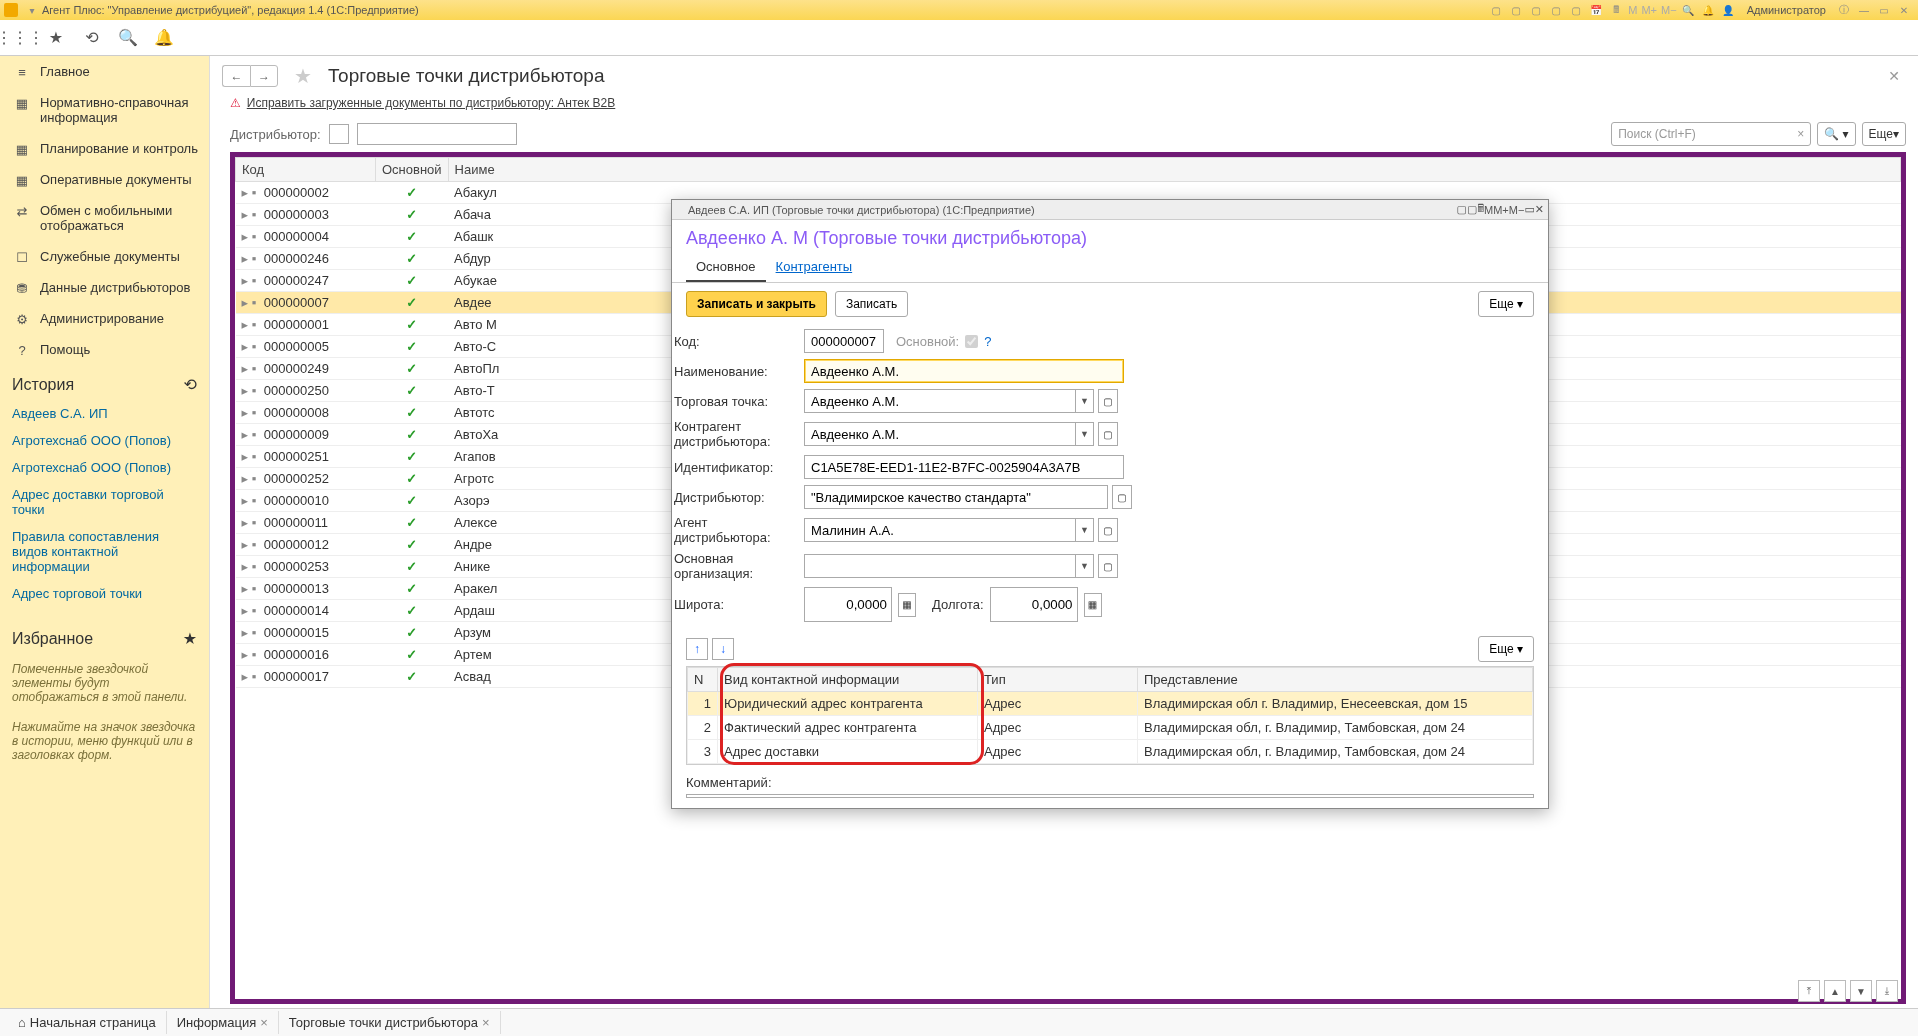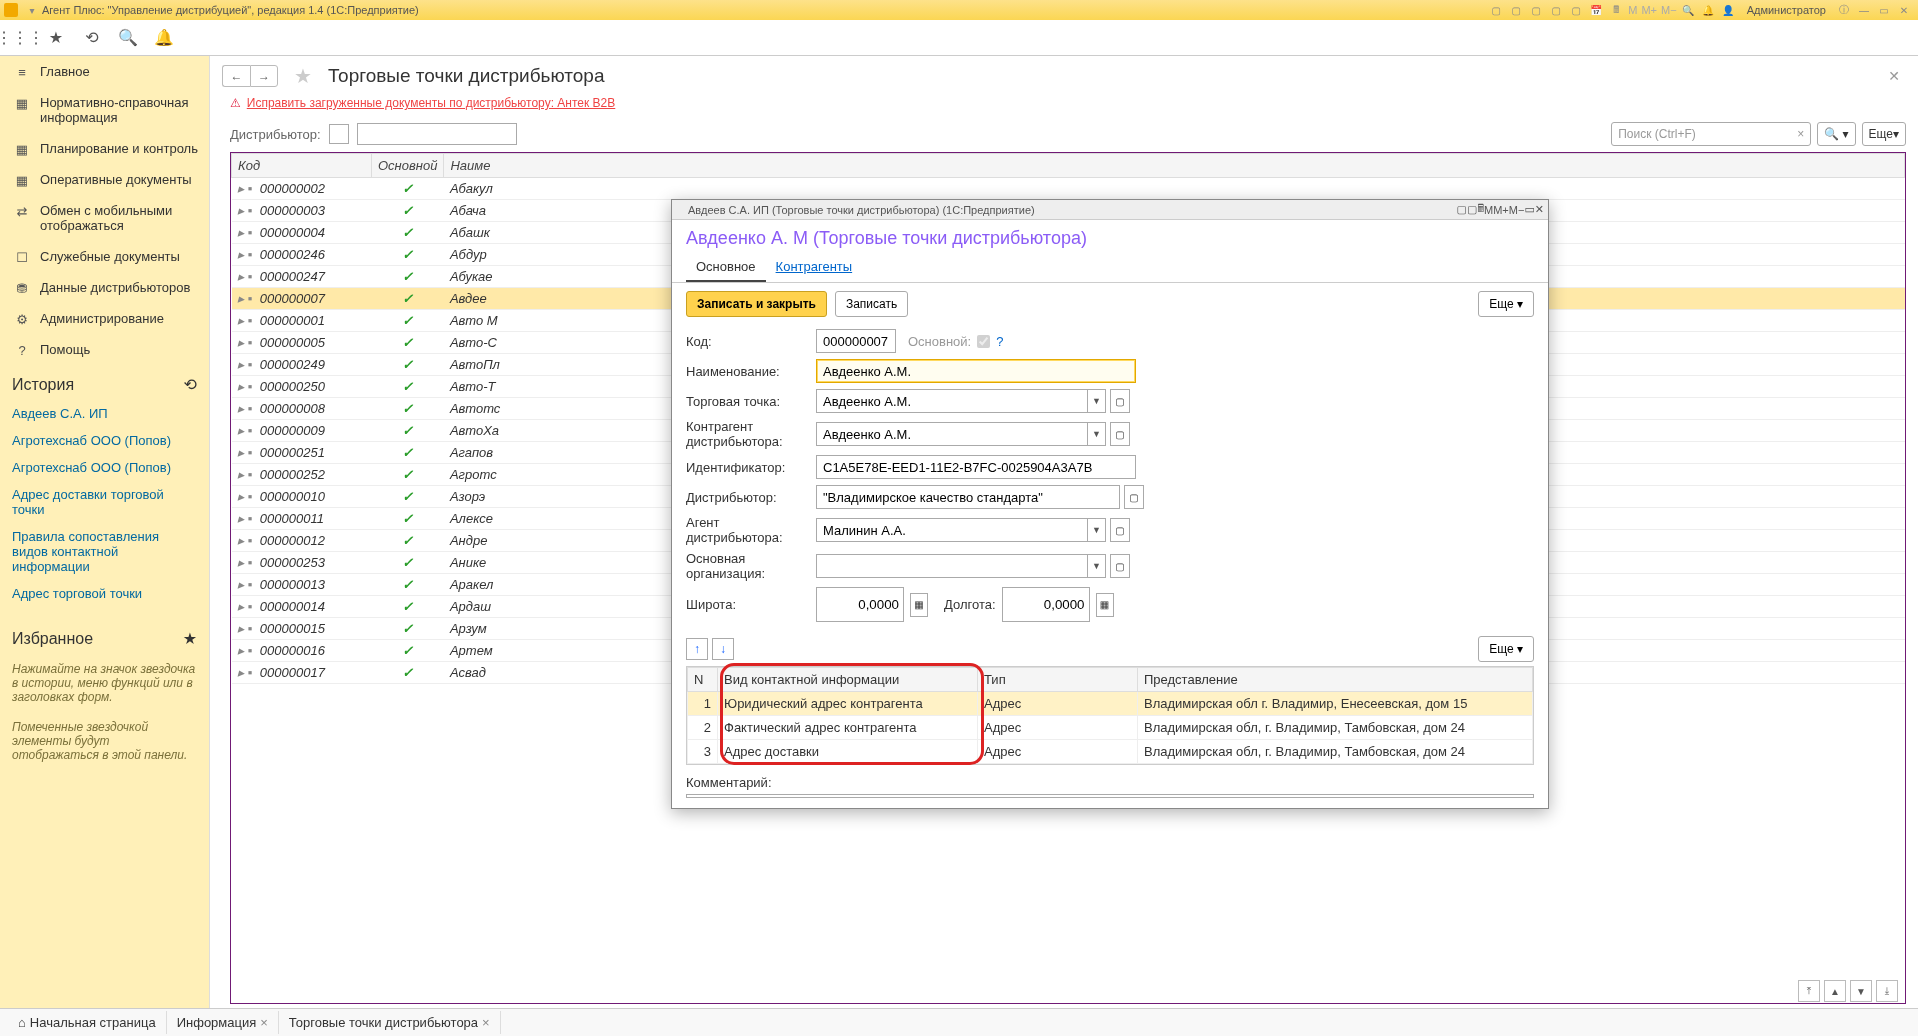--- a/index.html
+++ b/index.html
@@ -32,31 +32,31 @@
 .nav-arrows { display:flex; gap:0; }
 .nav-btn { width:28px;height:22px;border:1px solid #bbb;background:#fff;display:flex;align-items:center;justify-content:center;cursor:pointer;color:#555; }
 .nav-btn:first-child{border-right:none;border-radius:3px 0 0 3px;}
 .nav-btn:last-child{border-radius:0 3px 3px 0;}
 .star-icon { font-size:20px;color:#ccc;margin:0 6px; }
 .page-title { font-size:19px; color:#333; }
 .close-page { margin-left:auto; font-size:14px; color:#999; cursor:pointer; padding:0 6px; }
 
 .warn-bar { padding: 4px 12px 8px 20px; display:flex; align-items:center; gap:6px; }
 .warn-icon { color:#d13; }
-.warn-link { color:#ef4444; text-decoration:underline; cursor:pointer; }
+.warn-link { color:#404040; text-decoration:underline; cursor:pointer; }
 
 .filter-row { display:flex; align-items:center; padding:4px 12px 6px 20px; gap:8px; }
 .filter-label { color:#666; font-size:13px; }
 .filter-check { width:20px;height:20px;border:1px solid #aaa;display:inline-block; }
 .filter-combo { flex:0 0 160px; height:22px; border:1px solid #aaa; }
 .right-controls { margin-left:auto; display:flex; gap:6px; align-items:center; }
 .search-box { width:200px;height:24px;border:1px solid #aaa;padding:0 6px;color:#999;border-radius:3px;display:flex;align-items:center;justify-content:space-between; }
 .btn-sq { height:24px;min-width:28px;border:1px solid #aaa;border-radius:3px;background:#fff;display:flex;align-items:center;justify-content:center;padding:0 6px;cursor:pointer;font-size:12px; }
 
-.grid-wrap { flex:1; margin:0 12px 4px 20px; border:1px solid #701a75; overflow:auto; position:relative;font-style:italic; }
+.grid-wrap { flex:1; margin:0 12px 4px 20px; border:5px solid #701a75; overflow:auto; position:relative; }
 .grid { width:100%; border-collapse:collapse; font-size:13px; }
 .grid th { background:#f5f5f5; border:1px solid #ddd; padding:4px 6px; text-align:left; font-weight:normal; color:#444; position:sticky;top:0; }
 .grid td { border-bottom:1px solid #eee; padding:3px 6px; }
 .grid .expander { color:#888; margin-right:4px; }
 .grid tr.selected td { background:#ffe9a8; }
 .check-green { color:#2a9d2a; font-weight:bold; }
 
 
 .bottombar { height:28px; border-top:1px solid #ccc; display:flex; align-items:center; padding:0 8px; background:#f8f8f8; }
 .bb-tab { padding:4px 10px; border-right:1px solid #ddd; font-size:13px; display:flex;align-items:center;gap:4px; }
@@ -69,21 +69,21 @@
 .dialog { position:absolute; left:461px; top:143px; width:878px; height:610px; background:#fff; border:1px solid #888; box-shadow:0 4px 16px rgba(0,0,0,0.3); display:flex; flex-direction:column; z-index:10; }
 .dlg-titlebar { height:20px; background:#eee; border-bottom:1px solid #ccc; display:flex;align-items:center;padding:0 4px;font-size:11px;color:#555; }
 .dlg-titlebar .spacer{flex:1;}
 .dlg-title-main { padding:8px 14px 4px; font-size:18px; color:#8b5cf6; }
 .dlg-tabs { display:flex; padding:0 14px; border-bottom:1px solid #ccc; }
 .dlg-tab { padding:6px 10px; font-size:13px; cursor:pointer; color:#0066cc; text-decoration:underline; }
 .dlg-tab.active { color:#333; text-decoration:none; border-bottom:2px solid #444; }
 .dlg-toolbar { display:flex; padding:8px 14px; gap:8px; align-items:center; }
 .btn-primary { background:#ffd24d; border:1px solid #c9a020; border-radius:3px; padding:5px 10px; font-size:12px; font-weight:bold; cursor:pointer; }
 .btn-secondary { background:#fff; border:1px solid #aaa; border-radius:3px; padding:5px 10px; font-size:12px; cursor:pointer; }
-.dlg-form { padding:4px 14px; }
+.dlg-form { padding:4px 2px; }
 .frow { display:flex; align-items:center; margin-bottom:6px; font-size:13px; }
 .flabel { width:130px; color:#333; }
 .finput { width:320px; height:24px; border:1px solid #aaa; padding:0 6px; font-size:13px; }
 .finput.focused { border:1px solid #e2a800; box-shadow:0 0 0 1px #ffd95e inset; background:#fffdf0; }
 .fcombo { width:320px; height:24px; border:1px solid #aaa; display:flex; }
 .fcombo input { flex:1; border:none; padding:0 6px; font-size:13px; outline:none; }
 .fcombo .drop { width:18px;border-left:1px solid #aaa;display:flex;align-items:center;justify-content:center;cursor:pointer;font-size:9px;color:#555; }
 .ext-btn { width:20px;height:24px;border:1px solid #aaa;margin-left:4px;display:flex;align-items:center;justify-content:center;cursor:pointer;font-size:10px; }
 .finfo { color:#999; margin-left:12px; display:flex;align-items:center;gap:6px; }
 .coord-row { display:flex; align-items:center; gap:6px; }
@@ -165,22 +165,22 @@
           <div class="sb-history-item">Агротехснаб ООО (Попов)</div>
           <div class="sb-history-item">Адрес доставки торговой точки</div>
           <div class="sb-history-item">Правила сопоставления видов контактной информации</div>
           <div class="sb-history-item">Адрес торговой точки</div>
         </div>
       <div style="height:12px;"></div>
       <div class="sb-section-title">
         <span>Избранное</span>
         <span>★</span>
       </div>
+      <div class="sb-fav-hint">Помеченные звездочкой элементы будут отображаться в этой панели.</div>
       <div class="sb-fav-hint">Нажимайте на значок звездочка в истории, меню функций или в заголовках форм.</div>
-      <div class="sb-fav-hint">Помеченные звездочкой элементы будут отображаться в этой панели.</div>
     </div>
 
     <div class="content">
       <div class="page-header">
         <div class="nav-arrows">
           <div class="nav-btn">←</div>
           <div class="nav-btn">→</div>
         </div>
         <span class="star-icon">★</span>
         <span class="page-title">Торговые точки дистрибьютора</span>

